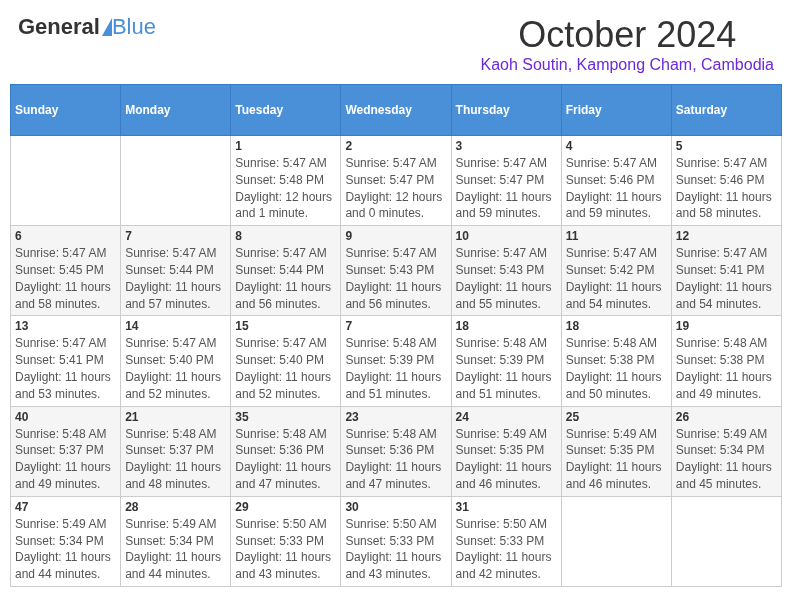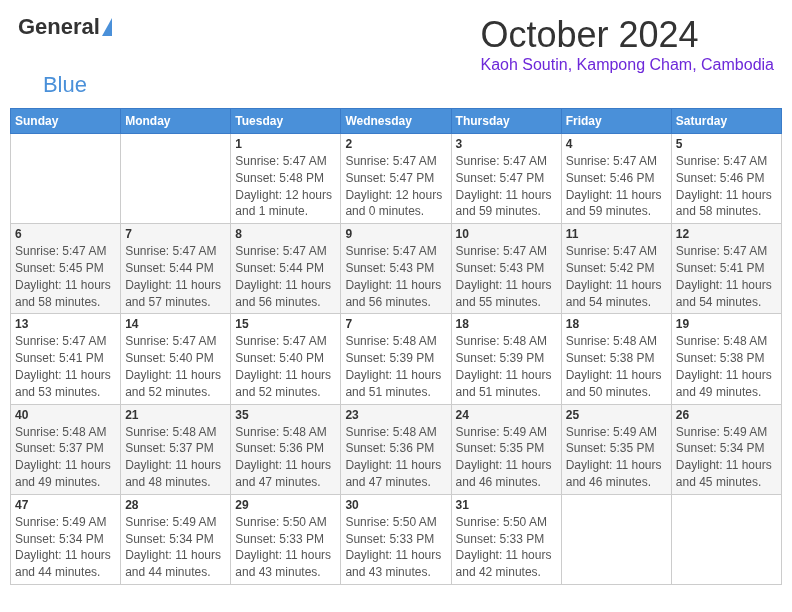--- a/index.html
+++ b/index.html
@@ -12,23 +12,22 @@
     }
     .header-area {
       display: flex;
       justify-content: space-between;
       align-items: flex-start;
       margin-bottom: 6px;
       padding: 4px 8px;
     }
     .logo {
       display: flex;
-      flex-direction: column;
-      align-items: center;
-      gap: 32px;
+      flex-direction: row;
+      align-items: flex-start;
     }
     .logo-text {
       display: flex;
       align-items: center;
     }
     .logo-general {
       font-size: 22px;
       font-weight: bold;
       color: #333;
     }
@@ -39,40 +38,40 @@
     }
     .logo-triangle {
       width: 0;
       height: 0;
       border-left: 10px solid transparent;
       border-bottom: 18px solid #4a90d9;
       margin-left: 2px;
       margin-bottom: 0px;
     }
     .title-area {
-      text-align: left;
+      text-align: center;
     }
     .month-title {
       font-size: 36px;
       color: #333;
       font-weight: normal;
     }
     .subtitle {
       font-size: 16px;
       color: #6d28d9;
     }
     .calendar-table {
       width: 100%;
       border-collapse: collapse;
       font-size: 11px;
     }
     .calendar-table thead tr th {
       background-color: #4a90d9;
       color: #fff;
-      padding: 5px 4px;
+      padding: 18px 4px;
       text-align: left;
       font-size: 12px;
       font-weight: bold;
       border: 1px solid #3a7bc8;
     }
     .calendar-table tbody tr td {
       border: 1px solid #ccc;
       vertical-align: top;
       padding: 3px 4px;
       min-height: 70px;

